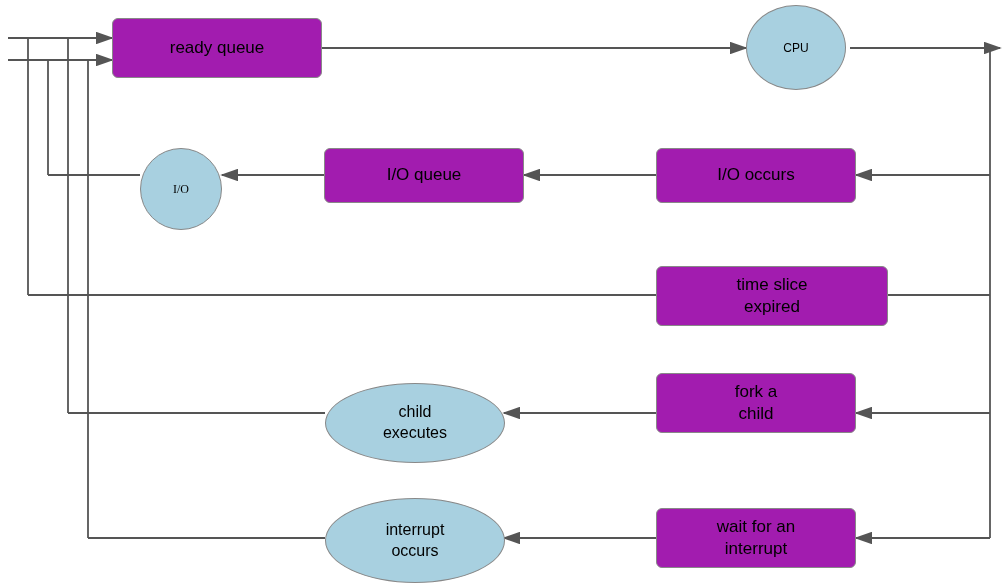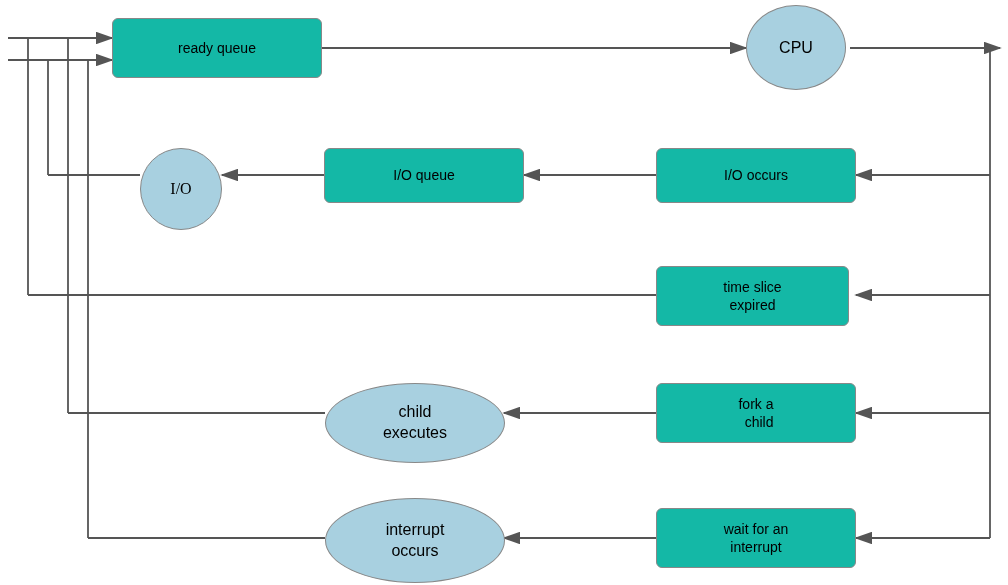--- a/index.html
+++ b/index.html
@@ -12,41 +12,41 @@
       position: relative;
     }
     .diagram {
       position: relative;
       width: 1008px;
       height: 585px;
     }
     
     .box {
       position: absolute;
-      background: #14b8a6;
+      background: #a21caf;
       border: 1.5px solid #888;
       border-radius: 6px;
       display: flex;
       align-items: center;
       justify-content: center;
       text-align: center;
-      font-size: 14px;
+      font-size: 17px;
       line-height: 1.3;
     }
     
     .circle {
       position: absolute;
       background: #a8d0e0;
       border: 1.5px solid #888;
       border-radius: 50%;
       display: flex;
       align-items: center;
       justify-content: center;
       text-align: center;
-      font-size: 16px;
+      font-size: 12px;
     }
     
     .ellipse {
       position: absolute;
       background: #a8d0e0;
       border: 1.5px solid #888;
       border-radius: 50%;
       display: flex;
       align-items: center;
       justify-content: center;
@@ -129,26 +129,26 @@
   </div>
 
   <div class="box" style="left:656px; top:148px; width:200px; height:55px;">
     <span>I/O occurs</span>
   </div>
 
   <div class="circle" style="left:140px; top:148px; width:82px; height:82px;font-family:Liberation Serif, serif;">
     <span>I/O</span>
   </div>
 
-  <div class="box" style="left:656px; top:266px; width:193px; height:60px;">
+  <div class="box" style="left:656px; top:266px; width:232px; height:60px;">
     <span style="white-space:pre-line;">time slice
 expired</span>
   </div>
 
-  <div class="box" style="left:656px; top:383px; width:200px; height:60px;text-align:right;">
+  <div class="box" style="left:656px; top:373px; width:200px; height:60px;">
     <span style="white-space:pre-line;">fork a
 child</span>
   </div>
 
   <div class="ellipse" style="left:325px; top:383px; width:180px; height:80px; border-radius:50%;">
     <span style="white-space:pre-line;">child
 executes</span>
   </div>
 
   <div class="box" style="left:656px; top:508px; width:200px; height:60px;">

